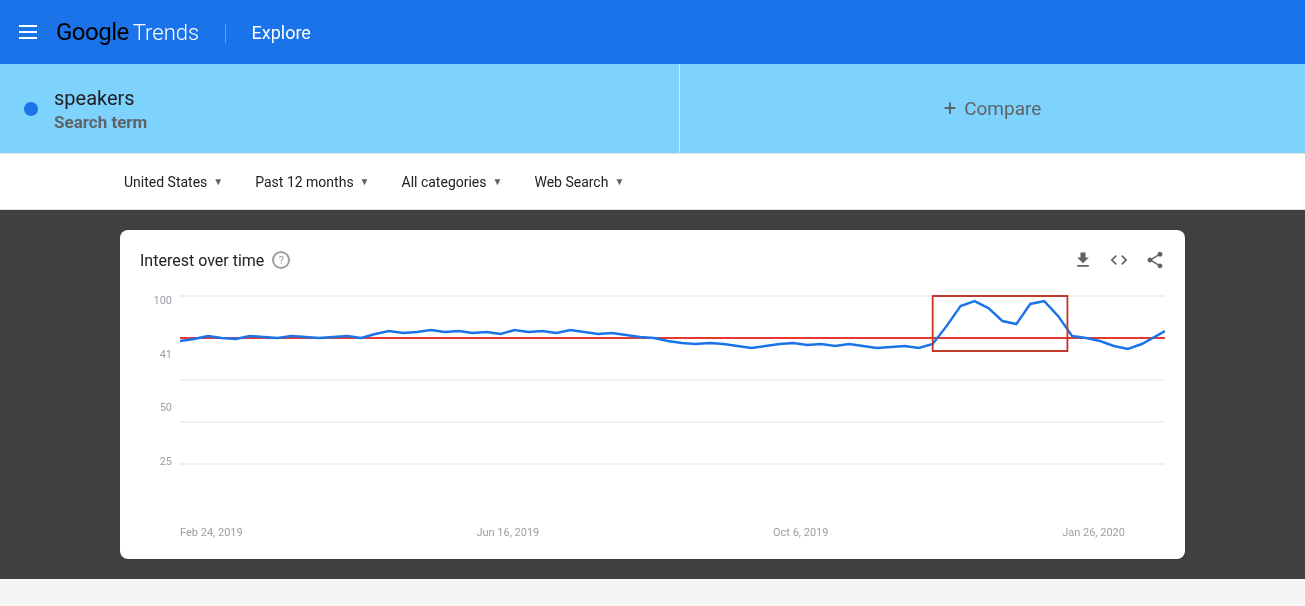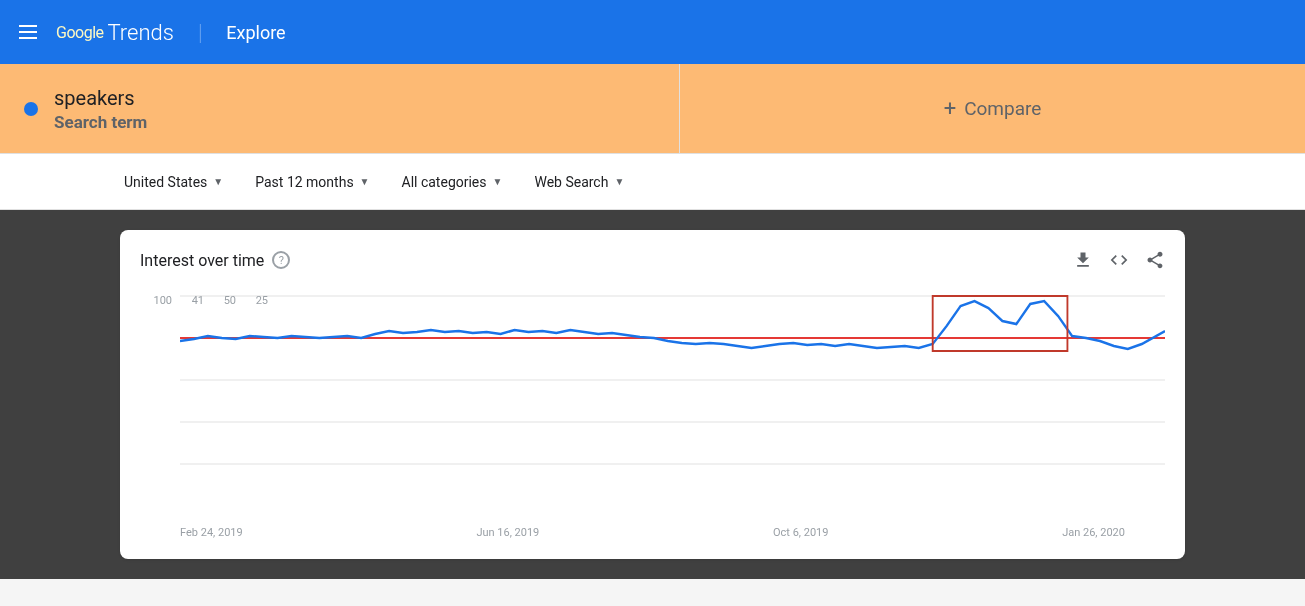--- a/index.html
+++ b/index.html
@@ -20,23 +20,23 @@
       cursor: pointer;
       width: 24px;
       text-align: center;
     }
     .header-logo {
       display: flex;
       align-items: center;
       gap: 4px;
     }
     .logo-google {
-      font-size: 16px;
-      font-weight: 400;
-      color: #fef9c3;
+      font-size: 24px;
+      font-weight: 400;
+      color: #000000;
       letter-spacing: -0.5px;
     }
     .logo-trends {
       font-size: 22px;
       font-weight: 300;
       color: white;
     }
     .header-divider {
       color: rgba(255,255,255,0.5);
       font-size: 22px;
@@ -44,21 +44,21 @@
       margin: 0 8px;
     }
     .header-explore {
       font-size: 18px;
       color: white;
       font-weight: 400;
     }
 
     
     .search-section {
-      background: #fdba74;
+      background: #7dd3fc;
       border-bottom: 1px solid #e0e0e0;
       display: flex;
       align-items: stretch;
       min-height: 90px;
     }
     .search-term-container {
       flex: 0 0 680px;
       padding: 20px 24px;
       border-right: 1px solid #e0e0e0;
       display: flex;
@@ -366,21 +366,21 @@
             990,55
             1005,60
             1020,63
             1035,58
             1060,45
           "></polyline>
 
         <rect x="810" y="10" width="145" height="55" fill="none" stroke="#c0392b" stroke-width="2"></rect>
       </svg>
 
-      <div style="position:absolute;left:0;top:0;height:calc(100% - 30px);display:flex;flex-direction:row;justify-content:space-between;padding:8px 0;">
+      <div style="position:absolute;left:0;top:0;height:calc(100% - 30px);display:flex;flex-direction:column;justify-content:space-between;padding:8px 0;">
         <span style="font-size:11px;color:#9aa0a6;width:32px;text-align:right;">100</span>
         <span style="font-size:11px;color:#9aa0a6;width:32px;text-align:right;">41</span>
         <span style="font-size:11px;color:#9aa0a6;width:32px;text-align:right;">50</span>
         <span style="font-size:11px;color:#9aa0a6;width:32px;text-align:right;">25</span>
       </div>
     </div>
 
     <div class="x-axis-labels">
       <span class="x-label">Feb 24, 2019</span>
       <span class="x-label">Jun 16, 2019</span>

